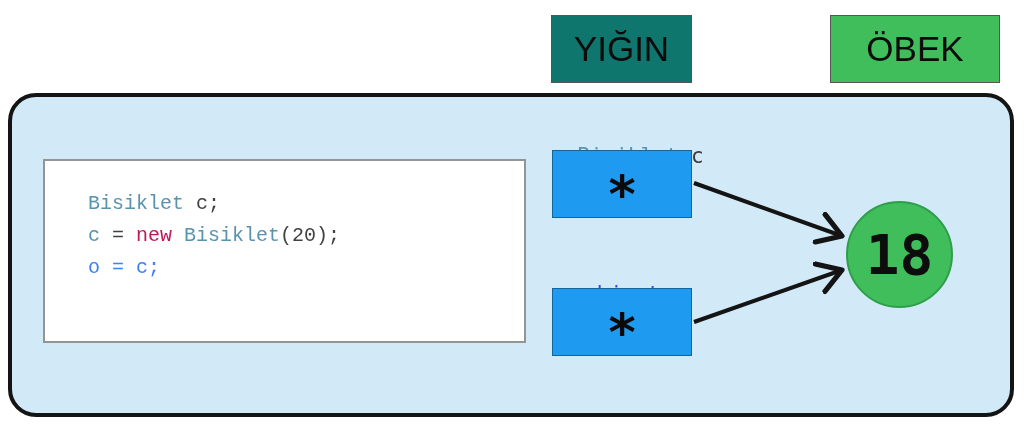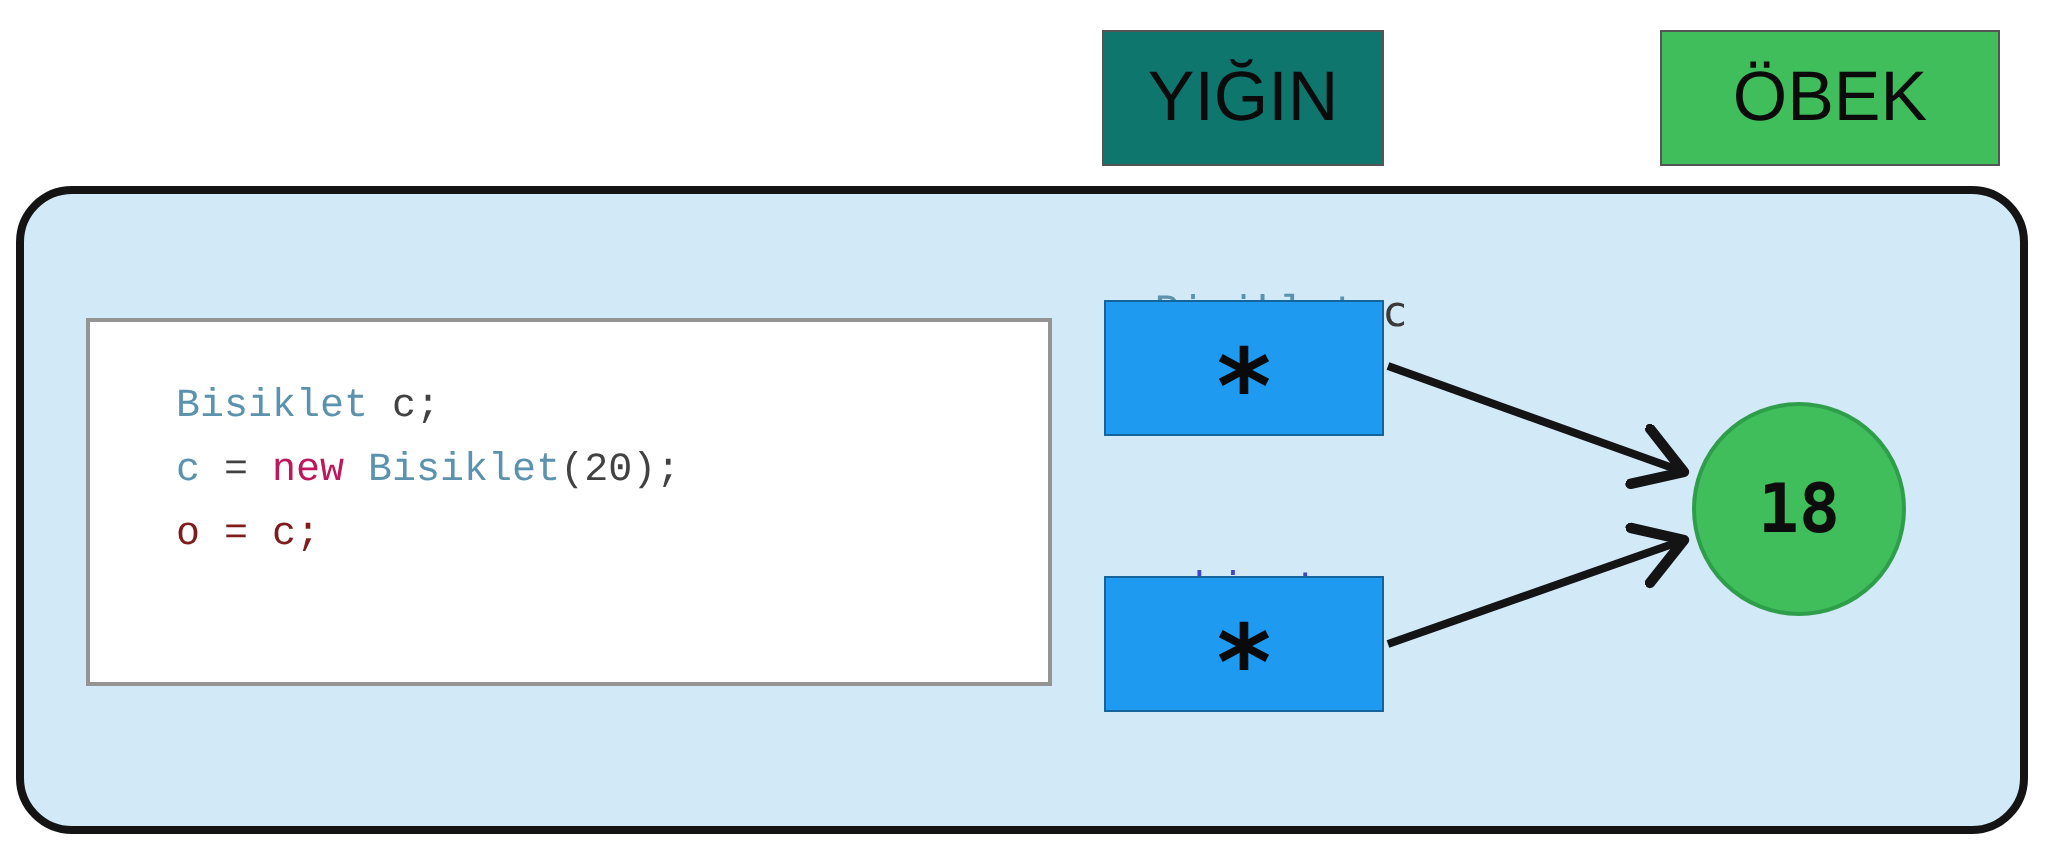--- a/index.html
+++ b/index.html
@@ -83,21 +83,21 @@
   .heap-object {
     position: absolute;
     left: 846px; top: 201px;
     width: 107px; height: 107px;
     box-sizing: border-box;
     border-radius: 50%;
     border: 2px solid #2e9e4a;
     display: flex; align-items: center; justify-content: center;
     font-family: "DejaVu Sans Mono", monospace;
     font-weight: bold;
-    font-size: 34px; color: #0d0d0d;
+    font-size: 56px; color: #0d0d0d;
   }
 
   
   .arrows {
     position: absolute; left: 0; top: 0;
     pointer-events: none;
   }
 </style>
 </head>
 <body>
@@ -107,21 +107,21 @@
 </div>
 <div class="header-box header-heap" style="background-color: rgb(63, 190, 91);">
   <span>ÖBEK</span>
 </div>
 
 <div class="panel" style="background-color: rgb(210, 233, 247);"></div>
 
 <div class="code-block">
   <div class="code-line"><span style="color: rgb(91, 147, 175);">Bisiklet</span><span style="color: rgb(66, 66, 66);"> c;</span></div>
   <div class="code-line"><span style="color: rgb(91, 147, 175);">c</span><span style="color: rgb(66, 66, 66);"> = </span><span style="color: #be185d;">new</span><span style="color: rgb(91, 147, 175);"> Bisiklet</span><span style="color: rgb(66, 66, 66);">(20);</span></div>
-  <div class="code-line"><span style="color: #7f1d1d; margin-top: 36px;">o = c;</span></div>
+  <div class="code-line"><span style="color: #3b82f6; margin-top: 36px;">o = c;</span></div>
 </div>
 
 <div class="frame-label frame-label-1">
   <span style="color: rgb(91, 147, 175);">Bisiklet</span><span> c</span>
 </div>
 <div class="frame frame-1" style="background-color: rgb(30, 155, 240);">
   <span class="pointer-star">*</span>
 </div>
 
 <div class="frame-label frame-label-2">

